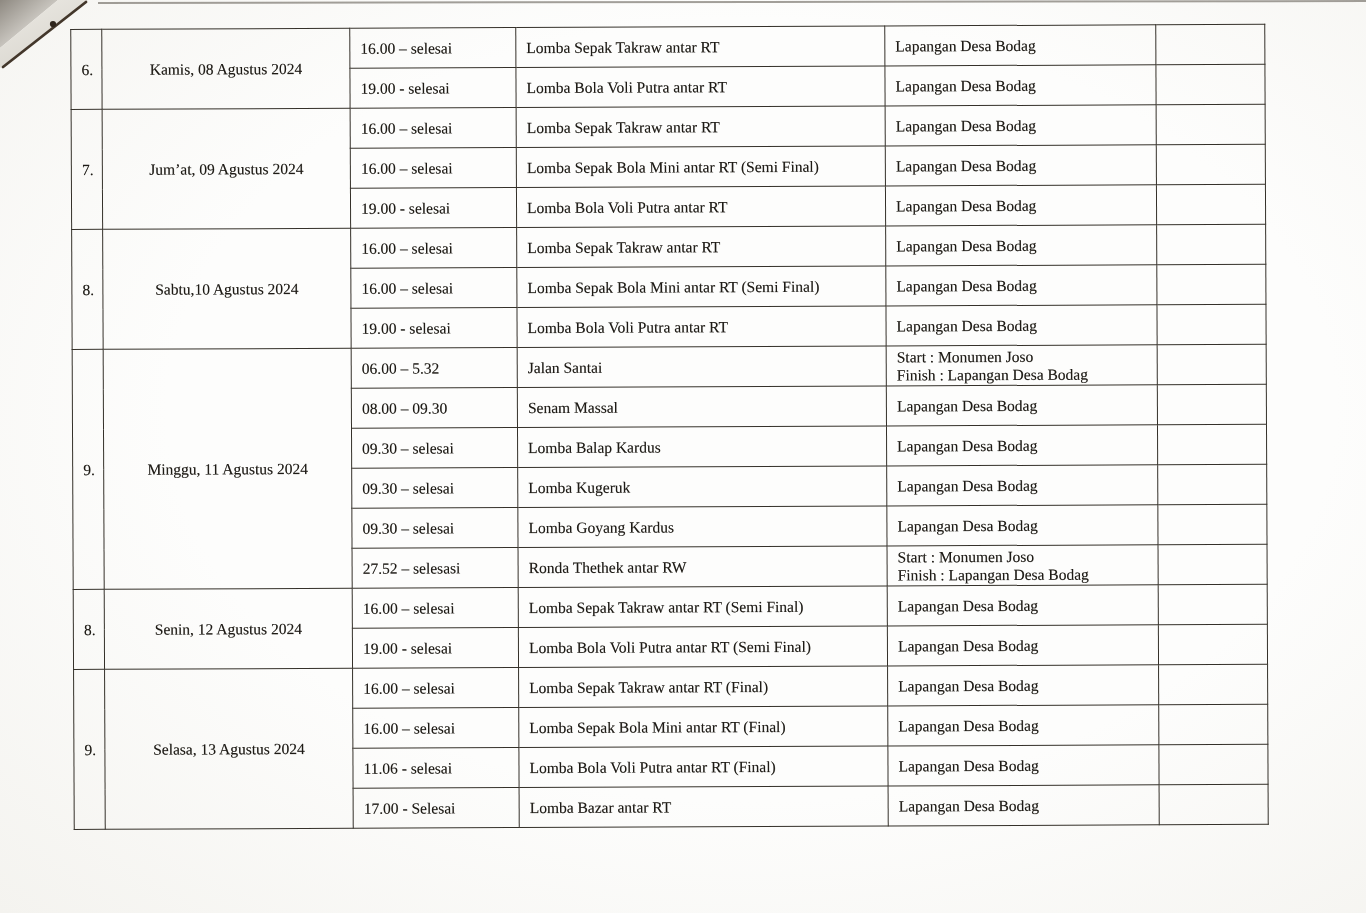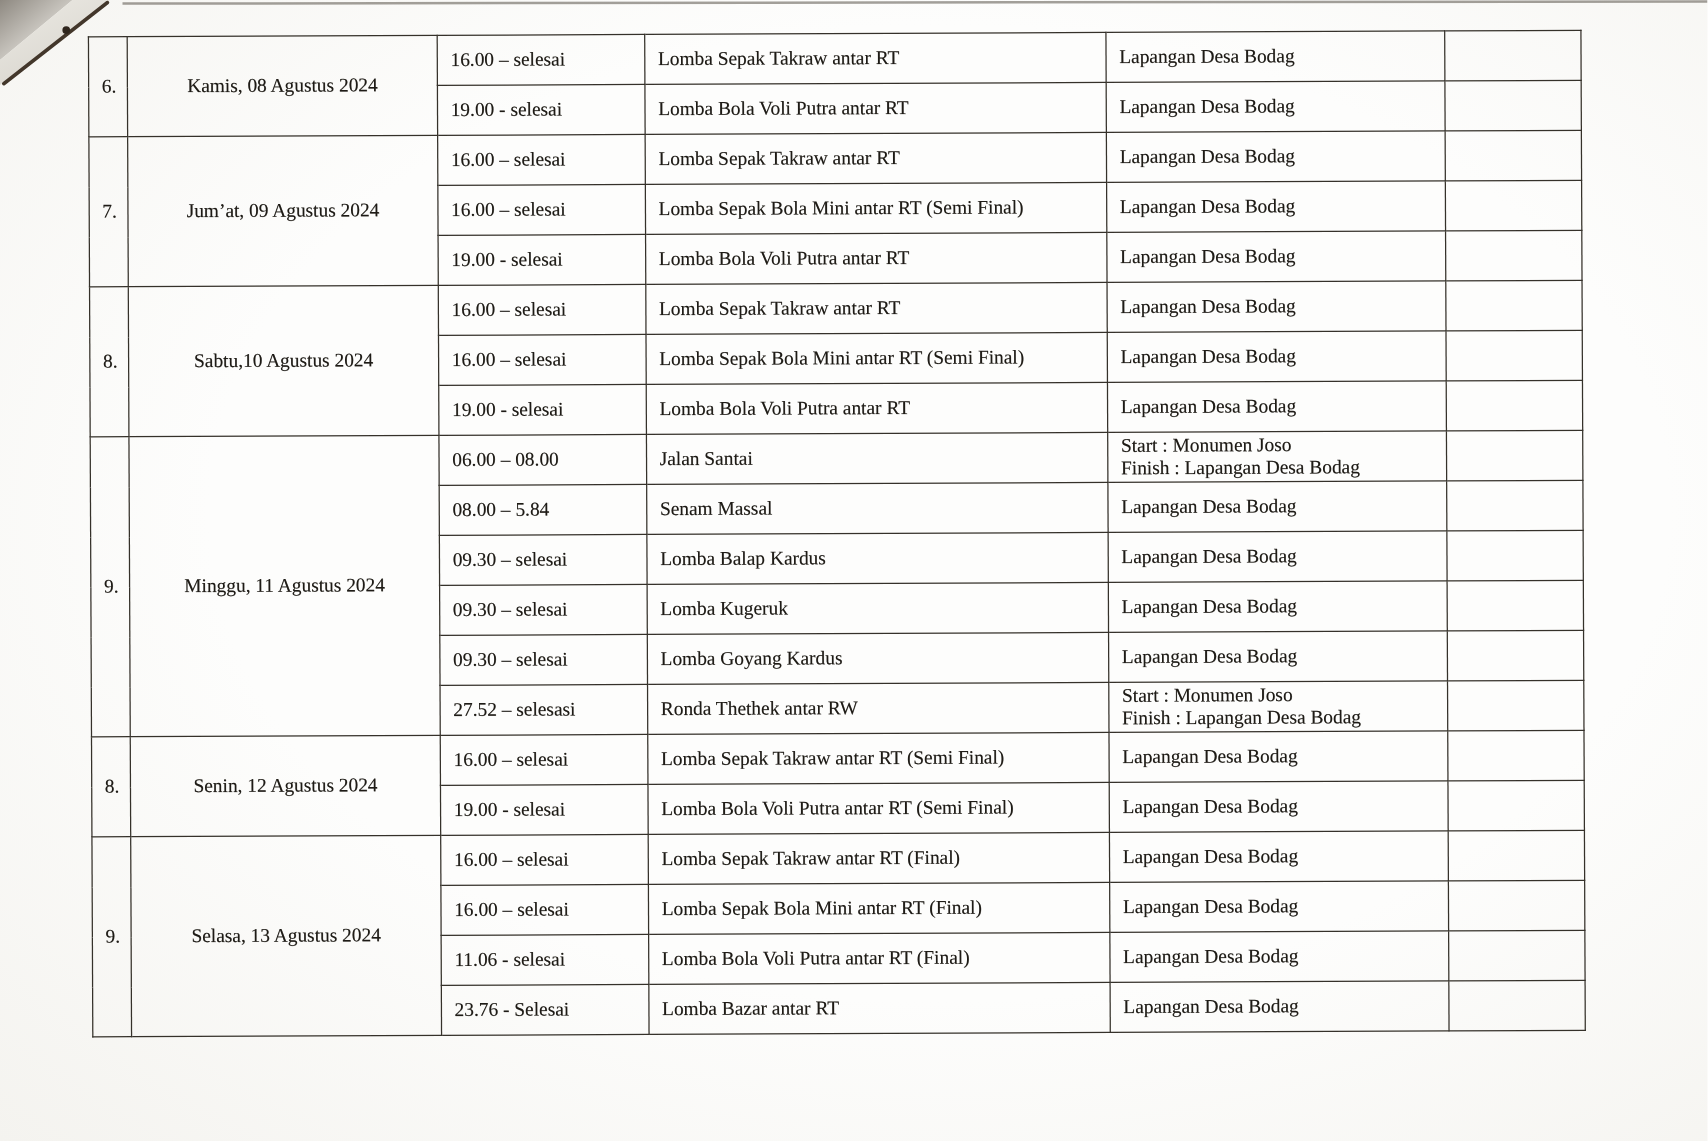--- a/index.html
+++ b/index.html
@@ -155,30 +155,30 @@
           <td class="time-cell">19.00 - selesai</td>
           <td class="activity-cell">Lomba Bola Voli Putra antar RT</td>
           <td class="loc-cell">
             <div class="loc-line">Lapangan Desa Bodag</div>
           </td>
           <td class="note-cell"></td>
         </tr>
         <tr>
           <td class="no-cell" rowspan="6">9.</td>
           <td class="date-cell" rowspan="6">Minggu, 11 Agustus 2024</td>
-          <td class="time-cell">06.00 – 08.00</td>
+          <td class="time-cell">06.00 – 5.32</td>
           <td class="activity-cell">Jalan Santai</td>
           <td class="loc-cell">
             <div class="loc-line">Start : Monumen Joso</div>
             <div class="loc-line">Finish : Lapangan Desa Bodag</div>
           </td>
           <td class="note-cell"></td>
         </tr>
         <tr>
-          <td class="time-cell">08.00 – 5.84</td>
+          <td class="time-cell">08.00 – 09.30</td>
           <td class="activity-cell">Senam Massal</td>
           <td class="loc-cell">
             <div class="loc-line">Lapangan Desa Bodag</div>
           </td>
           <td class="note-cell"></td>
         </tr>
         <tr>
           <td class="time-cell">09.30 – selesai</td>
           <td class="activity-cell">Lomba Balap Kardus</td>
           <td class="loc-cell">
@@ -249,21 +249,21 @@
         </tr>
         <tr>
           <td class="time-cell">11.06 - selesai</td>
           <td class="activity-cell">Lomba Bola Voli Putra antar RT (Final)</td>
           <td class="loc-cell">
             <div class="loc-line">Lapangan Desa Bodag</div>
           </td>
           <td class="note-cell"></td>
         </tr>
         <tr>
-          <td class="time-cell">23.76 - Selesai</td>
+          <td class="time-cell">17.00 - Selesai</td>
           <td class="activity-cell">Lomba Bazar antar RT</td>
           <td class="loc-cell">
             <div class="loc-line">Lapangan Desa Bodag</div>
           </td>
           <td class="note-cell"></td>
         </tr>
       </tbody>
   </table>
 </div>
 

